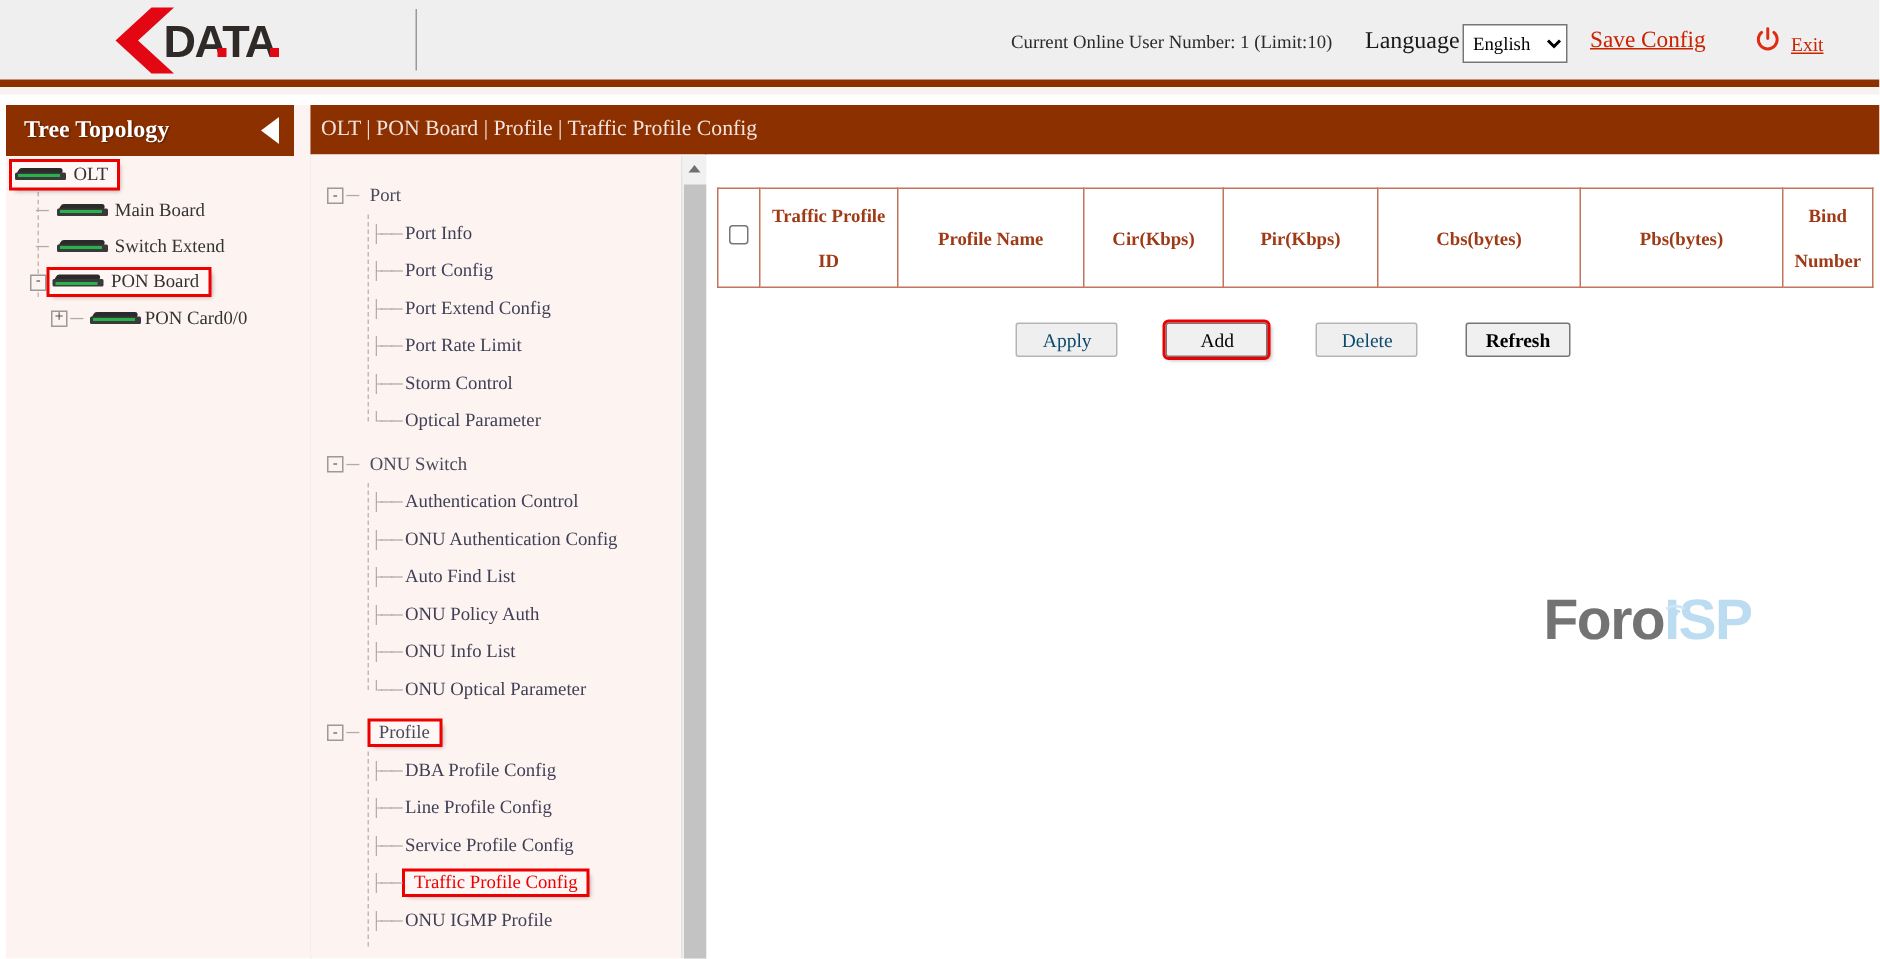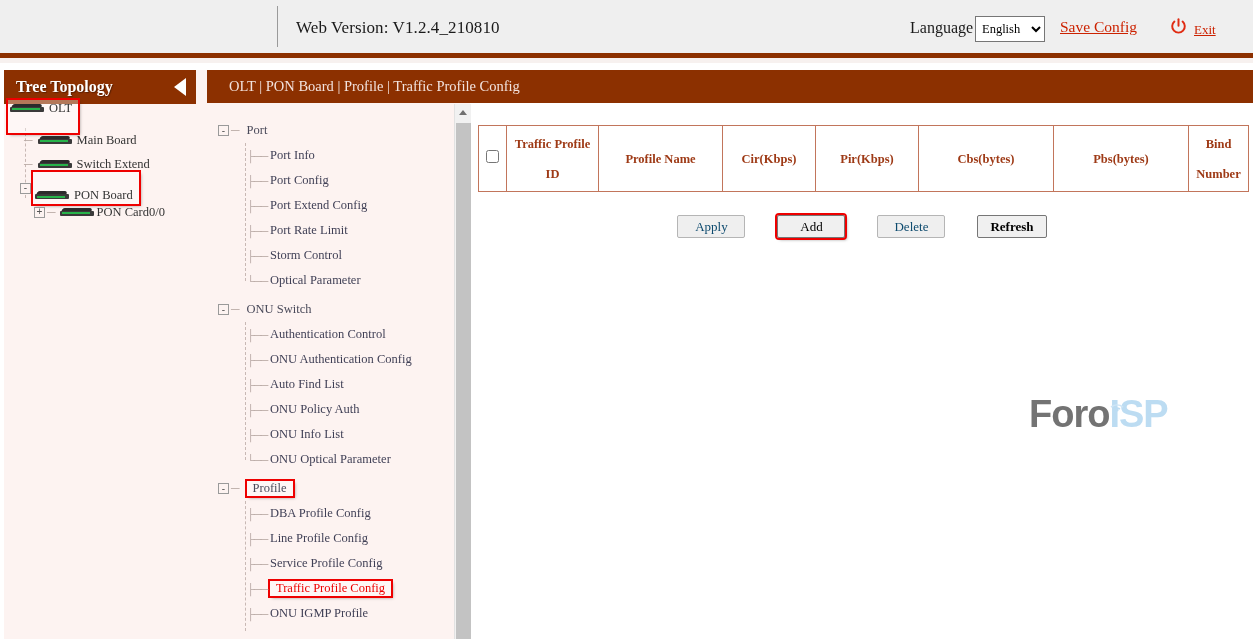--- a/index.html
+++ b/index.html
@@ -179,21 +179,21 @@
   }
   .mscroll-thumb {
     position: absolute; left: 1px; top: 19px; width: 15px; height: 600px;
     background: #c3c3c3; cursor: pointer;
   }
 
   
   .breadcrumb-bar {
     position: absolute; left: 207px; top: 70px; width: 1046px; height: 33px;
     background: #8c3000; color: #f3e3de;
-    display: flex; align-items: center; padding-left: 22px;
+    display: flex; align-items: center; padding-left: 7px;
     font-size: 14.5px;
   }
   .content {
     position: absolute; left: 471px; top: 103px; width: 782px; height: 536px;
     background: #ffffff;
   }
   .table-wrap {
     position: absolute; left: 7px; top: 22px; width: 770px;
   }
   table.grid {
@@ -240,25 +240,35 @@
     position: absolute; left: 73px; top: -14px; width: 30px; height: 20px;
   }
 </style>
 </head>
 <body>
 
 <div id="app">
 
   <div class="topbar">
 
+    <div class="logo-wrap">
+      <svg width="140" height="50" viewBox="0 0 140 50">
+        <polygon points="33,3 48,3 24,25 48,47 33,47 9,25" fill="#e30613"></polygon>
+        <g fill="#2f2a28" font-family="Liberation Sans, sans-serif" font-weight="bold" font-size="30">
+          <text x="41" y="36" letter-spacing="-1">DATA</text>
+        </g>
+        <rect x="77" y="30" width="6" height="6" fill="#e30613"></rect>
+        <rect x="112" y="30" width="6" height="6" fill="#e30613"></rect>
+      </svg>
+    </div>
 
     <div class="divider-v"></div>
 
-    <div class="webver">Web Version: V1.2.4_210810</div>
-
+
+    <div class="online-users">Current Online User Number: 1 (Limit:10)</div>
 
     <div class="lang-label">Language</div>
 
     <select class="lang-select">
       <option>English</option>
     </select>
 
     <a class="save-config">Save Config</a>
 
     <span class="power-icon">
@@ -277,21 +287,21 @@
     <div class="tree-header">
       <span class="tree-header-title">Tree Topology</span>
       <span class="collapse-arrow"></span>
     </div>
 
     <div class="tree-body">
 
       <div class="vline" style="left:21px; top:24px; height:70px;"></div>
 
       <div class="tree-row" style="padding-left:4px;">
-        <span class="hl-red-plain" style="display:inline-flex;align-items:center;padding:1px 6px 17px 2px;">
+        <span class="hl-red-plain" style="display:inline-flex;align-items:center;padding:1px 6px 1px 2px;">
           <span class="dev-icon" style="width:36px;height:11px;">
             <span class="top"></span>
               <span class="body"></span>
               <span class="stripe"></span>
           </span>
           <span>OLT</span>
         </span>
       </div>
 
       <div class="tree-row" style="padding-left:18px;">
@@ -309,21 +319,21 @@
         <span class="dev-icon" style="width:36px;height:11px;margin-left:3px;">
           <span class="top"></span>
             <span class="body"></span>
             <span class="stripe"></span>
         </span>
         <span>Switch Extend</span>
       </div>
 
       <div class="tree-row" style="padding-left:16px;">
         <span class="tree-toggle">-</span>
-        <span class="hl-red-plain" style="display:inline-flex;align-items:center;margin-left:2px;padding:16px 6px 1px 2px;">
+        <span class="hl-red-plain" style="display:inline-flex;align-items:center;margin-left:2px;padding:0 6px 1px 2px;">
           <span class="dev-icon" style="width:36px;height:11px;">
             <span class="top"></span>
               <span class="body"></span>
               <span class="stripe"></span>
           </span>
           <span>PON Board</span>
         </span>
       </div>
 
       <div class="tree-row" style="padding-left:30px;">

